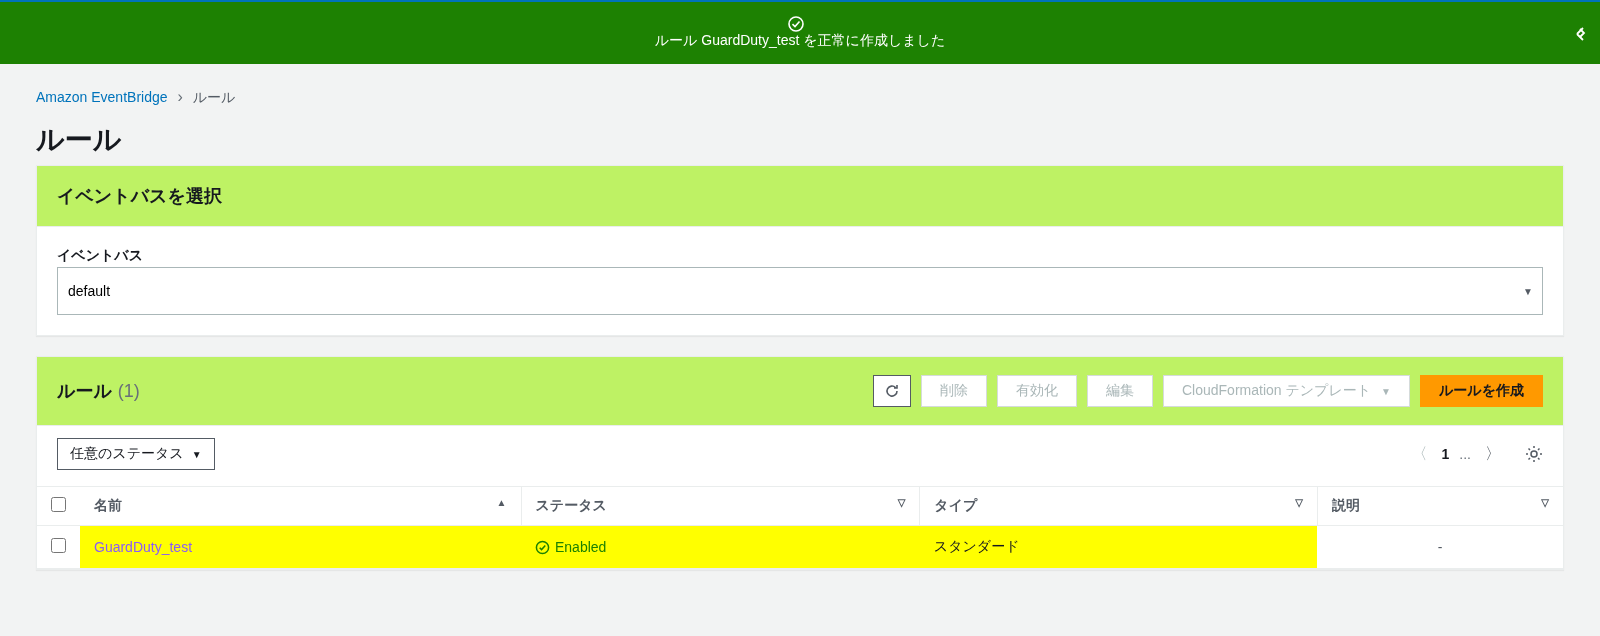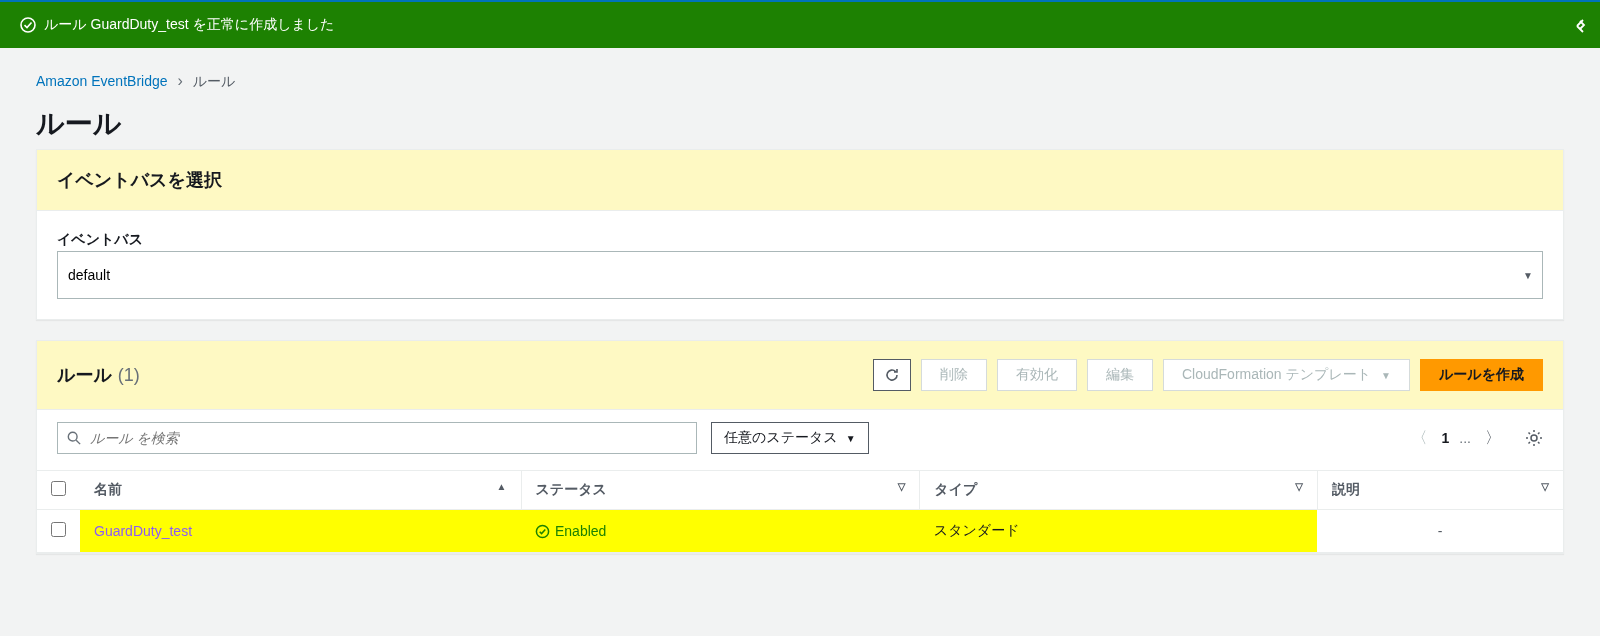--- a/index.html
+++ b/index.html
@@ -1,35 +1,35 @@
 <!DOCTYPE html>
 <html><head>
 <meta charset="utf-8">
 <style>
   * { box-sizing: border-box; margin: 0; padding: 0; }
   body { font-family: "Amazon Ember", "Helvetica Neue", Arial, sans-serif; font-size: 14px; color: #16191f; background: #f2f3f3; }
   
   .top-blue-line { height: 2px; background: #0073bb; }
   
-  .flash-bar { background: #1d8102; color: #fff; display: flex; align-items: center; padding: 14px 20px; font-size: 14px; position: relative; }
+  .flash-bar { background: #1d8102; color: #fff; display: flex; align-items: center; padding: 14px 20px; font-size: 14px; position: relative; flex-direction: column; }
   .flash-bar .flash-icon { margin-right: 8px; display: inline-flex; }
   .flash-bar .close-btn { position: absolute; right: 12px; top: 50%; transform: translateY(-50%); cursor: pointer; }
   
   .page { padding: 24px 36px; }
   
   .breadcrumb { font-size: 14px; margin-bottom: 14px; }
   .breadcrumb a { color: #0073bb; text-decoration: none; }
   .breadcrumb .sep { color: #687078; margin: 0 6px; font-size: 16px; }
   .breadcrumb .current { color: #545b64; }
   
   .page-title { font-size: 28px; font-weight: 700; margin-bottom: 6px; }
   .page-desc { font-size: 14px; color: #545b64; margin-bottom: 20px; }
   
   .panel { background: #fff; border: 1px solid #eaeded; box-shadow: 0 1px 1px rgba(0,0,0,.05); margin-bottom: 20px; }
-  .panel-header { padding: 18px 20px; border-bottom: 1px solid #eaeded; background: #fef9c3; }
+  .panel-header { padding: 18px 20px; border-bottom: 1px solid #eaeded; background: #bef264; }
   .panel-header-title { font-size: 18px; font-weight: 700; }
   .panel-body { padding: 20px; }
   
   .field-label { font-size: 14px; font-weight: 700; margin-bottom: 2px; }
   .field-hint { font-size: 12px; color: #687078; margin-bottom: 12px; margin-top: 4px; }
   
   .select-wrap { position: relative; }
   .select-wrap select { width: 100%; padding: 8px 30px 8px 10px; border: 1px solid #aab7b8; background: #fff; font-size: 14px; appearance: none; height: 48px; }
   .select-caret { position: absolute; right: 10px; top: 50%; transform: translateY(-50%); pointer-events: none; font-size: 10px; color: #545b64; }
   
@@ -139,29 +139,20 @@
         <button class="btn disabled" disabled="">編集</button>
         <button class="btn disabled" disabled="">
           <span>CloudFormation テンプレート</span>
           <span class="caret">▼</span>
         </button>
         <button class="btn primary">ルールを作成</button>
       </div>
     </div>
 
     <div class="rules-toolbar">
-      <div class="search-wrap">
-        <span class="search-icon">
-          <svg width="14" height="14" viewBox="0 0 16 16">
-              <circle cx="6.5" cy="6.5" r="5" stroke="#687078" stroke-width="1.6" fill="none"></circle>
-              <line x1="10.5" y1="10.5" x2="15" y2="15" stroke="#687078" stroke-width="1.6"></line>
-            </svg>
-        </span>
-        <input type="text" placeholder="ルール を検索" style="">
-      </div>
       <div class="status-filter">
         <span>任意のステータス</span>
         <span class="caret">▼</span>
       </div>
       <div class="pager">
         <span class="nav">〈</span>
         <span class="pagenum">1</span>
         <span class="ellipsis">...</span>
         <span class="nav" style="color:#545b64">〉</span>
         <span class="gear">

